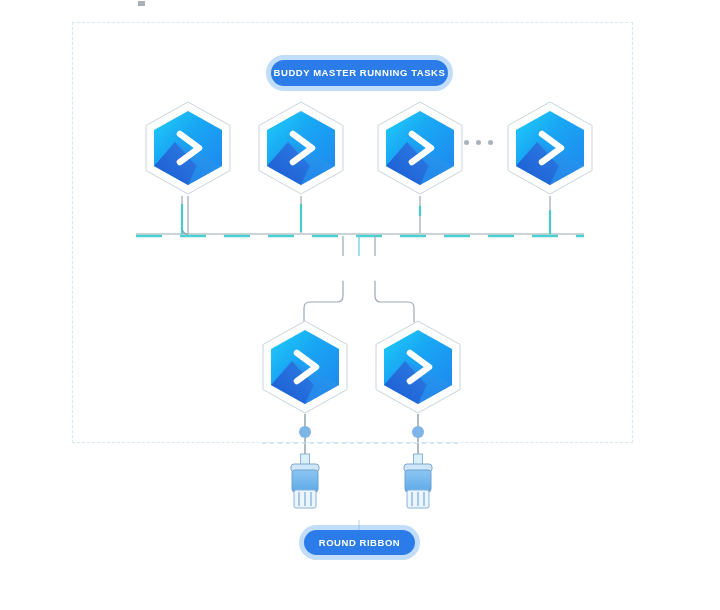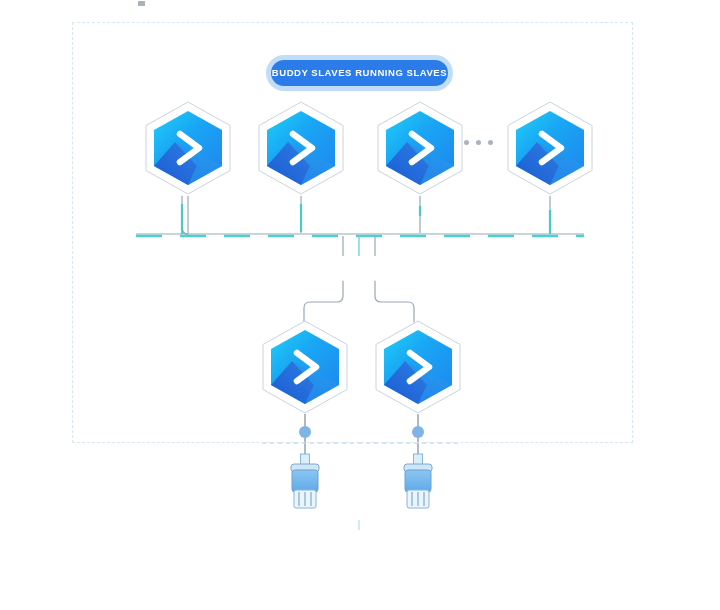--- a/index.html
+++ b/index.html
@@ -154,24 +154,27 @@
     <line x1="262" y1="443" x2="462" y2="443" stroke="#bcd9ef" stroke-width="1.6" stroke-dasharray="4 4" opacity=".9"></line>
 
     <line x1="359" y1="520" x2="359" y2="530" stroke="#bcd9ef" stroke-width="1.2"></line>
   </svg>
 
   <div class="region"></div>
 
   <div class="speck"></div>
 
   <div class="pill" id="pill-buddy">
-    <span>BUDDY SLAVES RUNNING SLAVES</span>
-  </div>
-
-
+    <span>BUDDY MASTER RUNNING TASKS</span>
+  </div>
+
+
+  <div class="pill" id="pill-ribbon">
+    <span>ROUND RIBBON</span>
+  </div>
 
   <div class="hex" id="hex-slave-1">
     <svg viewBox="0 0 94 96">
       <polygon points="47,2 89,25.5 89,70.5 47,94 5,70.5 5,25.5" fill="#ffffff" stroke="#c9d4de" stroke-width="1"></polygon>
       <polygon points="47,11 81,30 81,66 47,85 13,66 13,30" fill="url(#hexGrad)"></polygon>
       <polygon points="13,66 34,42 56,66 47,85" fill="url(#facetDark)" opacity=".92"></polygon>
       <polygon points="34,42 81,66 47,85 56,66" fill="url(#facetMid)" opacity=".55"></polygon>
       <path d="M39 34 L58 48 L39 62" fill="none" stroke="#ffffff" stroke-width="6.5" stroke-linecap="round" stroke-linejoin="round"></path>
     </svg>
   </div>

